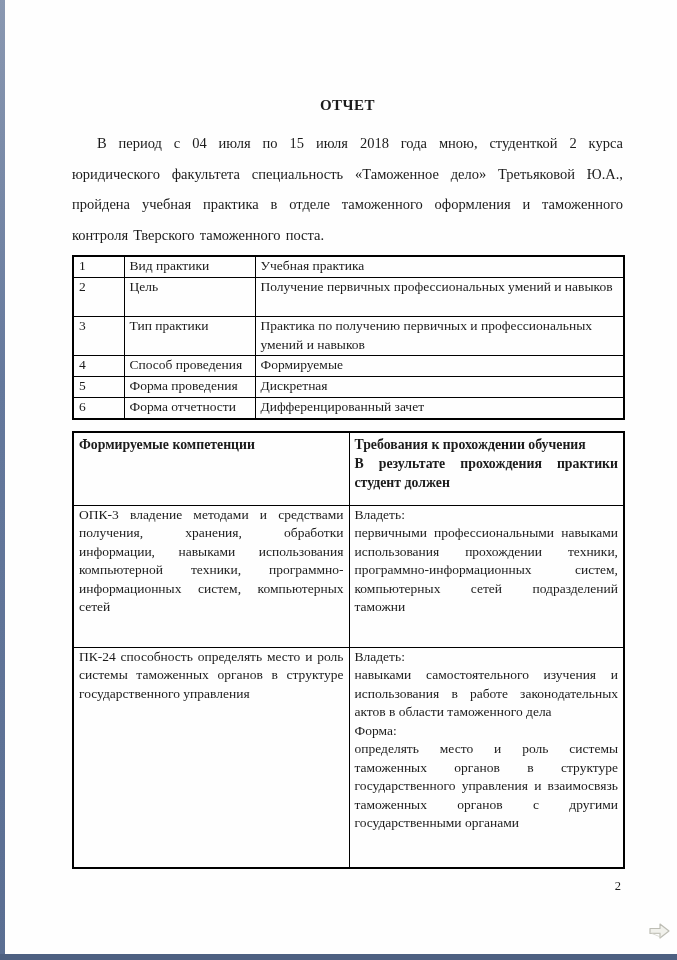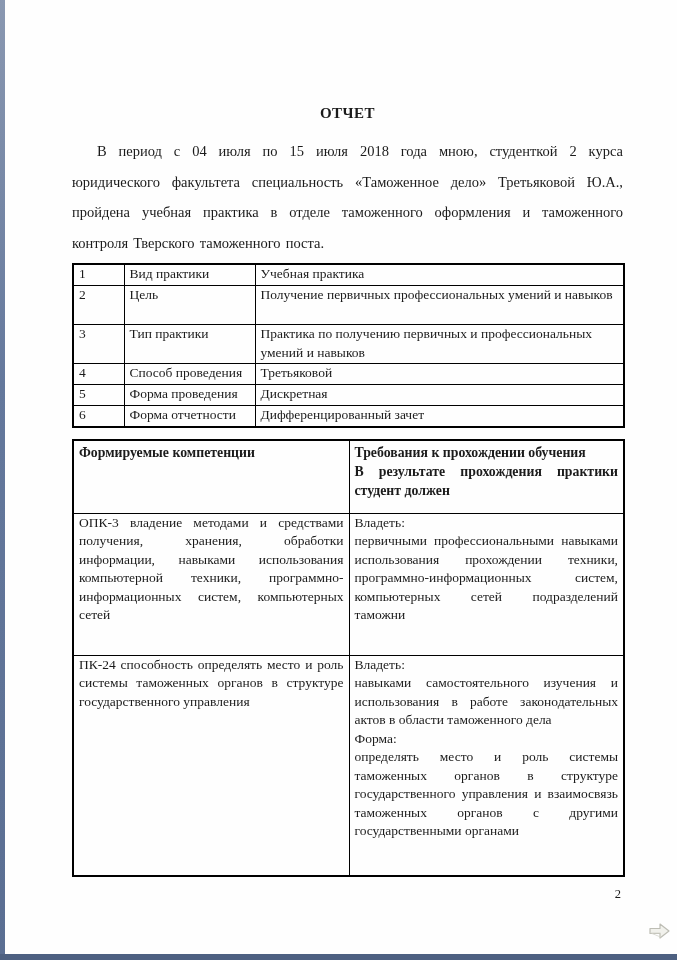--- a/index.html
+++ b/index.html
@@ -18,21 +18,21 @@
     background: linear-gradient(to bottom, #8a98b1 0%, #64789c 40%, #5a6e92 100%);
     z-index: 5;
   }
   .bottom-edge {
     position: absolute; left: 0; bottom: 0;
     width: 677px; height: 6px;
     background: #4d6081;
     z-index: 6;
   }
   .content {
-    position: absolute; left: 72px; top: 12px;
+    position: absolute; left: 72px; top: 4px;
     width: 551px;
   }
   .doc-title {
     margin: 0; padding-top: 92px;
     font-size: 15px; line-height: 19px;
     font-weight: bold; text-align: center;
     letter-spacing: 0.5px;
   }
   .intro {
     margin: 13px 0 0 0;
@@ -122,21 +122,21 @@
         <td>Получение первичных профессиональных умений и навыков</td>
       </tr>
       <tr class="h2">
         <td>3</td>
         <td>Тип практики</td>
         <td>Практика по получению первичных и профессиональных умений и навыков</td>
       </tr>
       <tr class="h1">
         <td>4</td>
         <td>Способ проведения</td>
-        <td>Третьяковой</td>
+        <td>Формируемые</td>
       </tr>
       <tr class="h1">
         <td>5</td>
         <td>Форма проведения</td>
         <td>Дискретная</td>
       </tr>
       <tr class="h1">
         <td>6</td>
         <td>Форма отчетности</td>
         <td>Дифференцированный зачет</td>

